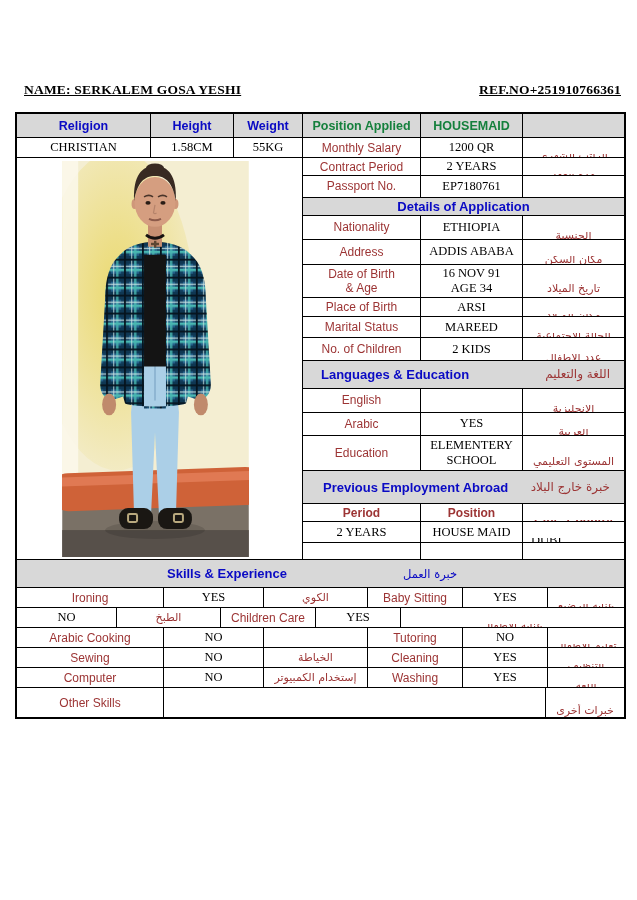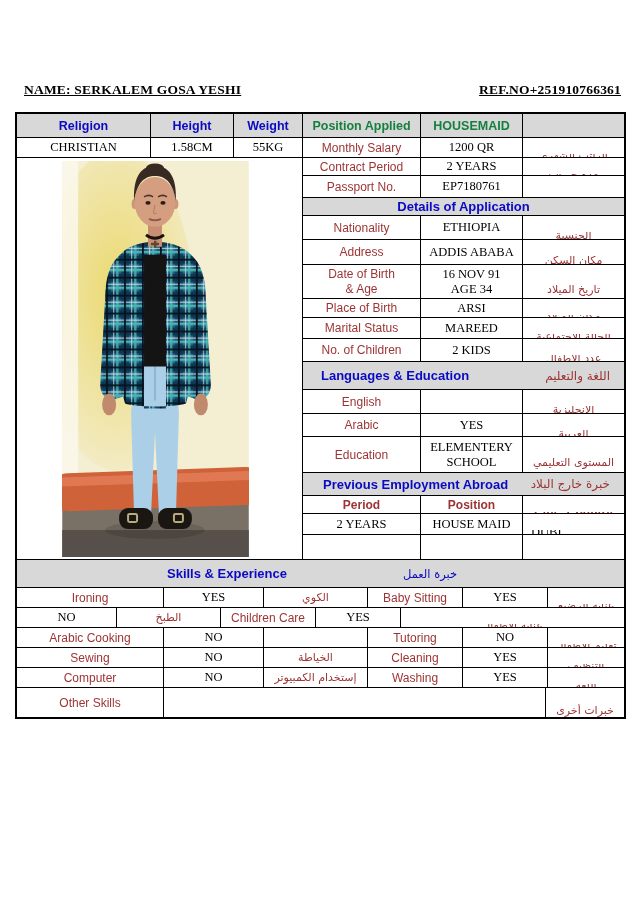--- a/index.html
+++ b/index.html
@@ -150,21 +150,21 @@
           <rect x="92" y="80" width="2.4" height="7" fill="#5d4632"></rect>
           <rect x="89" y="82" width="8" height="2.4" fill="#5d4632"></rect>
         </svg>
       </div>
 
       <div class="right-col">
 
         <div class="rr" style="height:18px">
           <div class="cell rc1 red">Contract Period</div>
           <div class="cell rc2 val">2 YEARS</div>
-          <div class="cell rc3 ar">مدة خبرات</div>
+          <div class="cell rc3 ar">مدة العقد</div>
         </div>
 
         <div class="rr" style="height:22px">
           <div class="cell rc1 red">Passport No.</div>
           <div class="cell rc2 val">EP7180761</div>
           <div class="cell rc3"></div>
         </div>
 
         <div class="rr grey" style="height:18px; align-items:center; justify-content:center;">
           <span class="blue-lg">Details of  Application</span>
@@ -225,21 +225,21 @@
           <div class="cell rc3 ar">العربية</div>
         </div>
 
         <div class="rr" style="height:36px">
           <div class="cell rc1 red">Education</div>
           <div class="cell rc2 val pre">ELEMENTERY
 SCHOOL</div>
           <div class="cell rc3 ar">المستوى التعليمي</div>
         </div>
 
-        <div class="rr grey" style="height:23px; align-items:center; justify-content:space-between; padding:0 14px 0 20px;">
+        <div class="rr grey" style="height:33px; align-items:center; justify-content:space-between; padding:0 14px 0 20px;">
           <span class="blue-lg">Previous Employment Abroad</span>
           <span class="ar" style="font-size:12px">خبرة خارج البلاد</span>
         </div>
 
         <div class="rr" style="height:18px">
           <div class="cell rc1 red-b">Period</div>
           <div class="cell rc2 red-b">Position</div>
           <div class="cell rc3 red-b">City ,  Country</div>
         </div>
 

